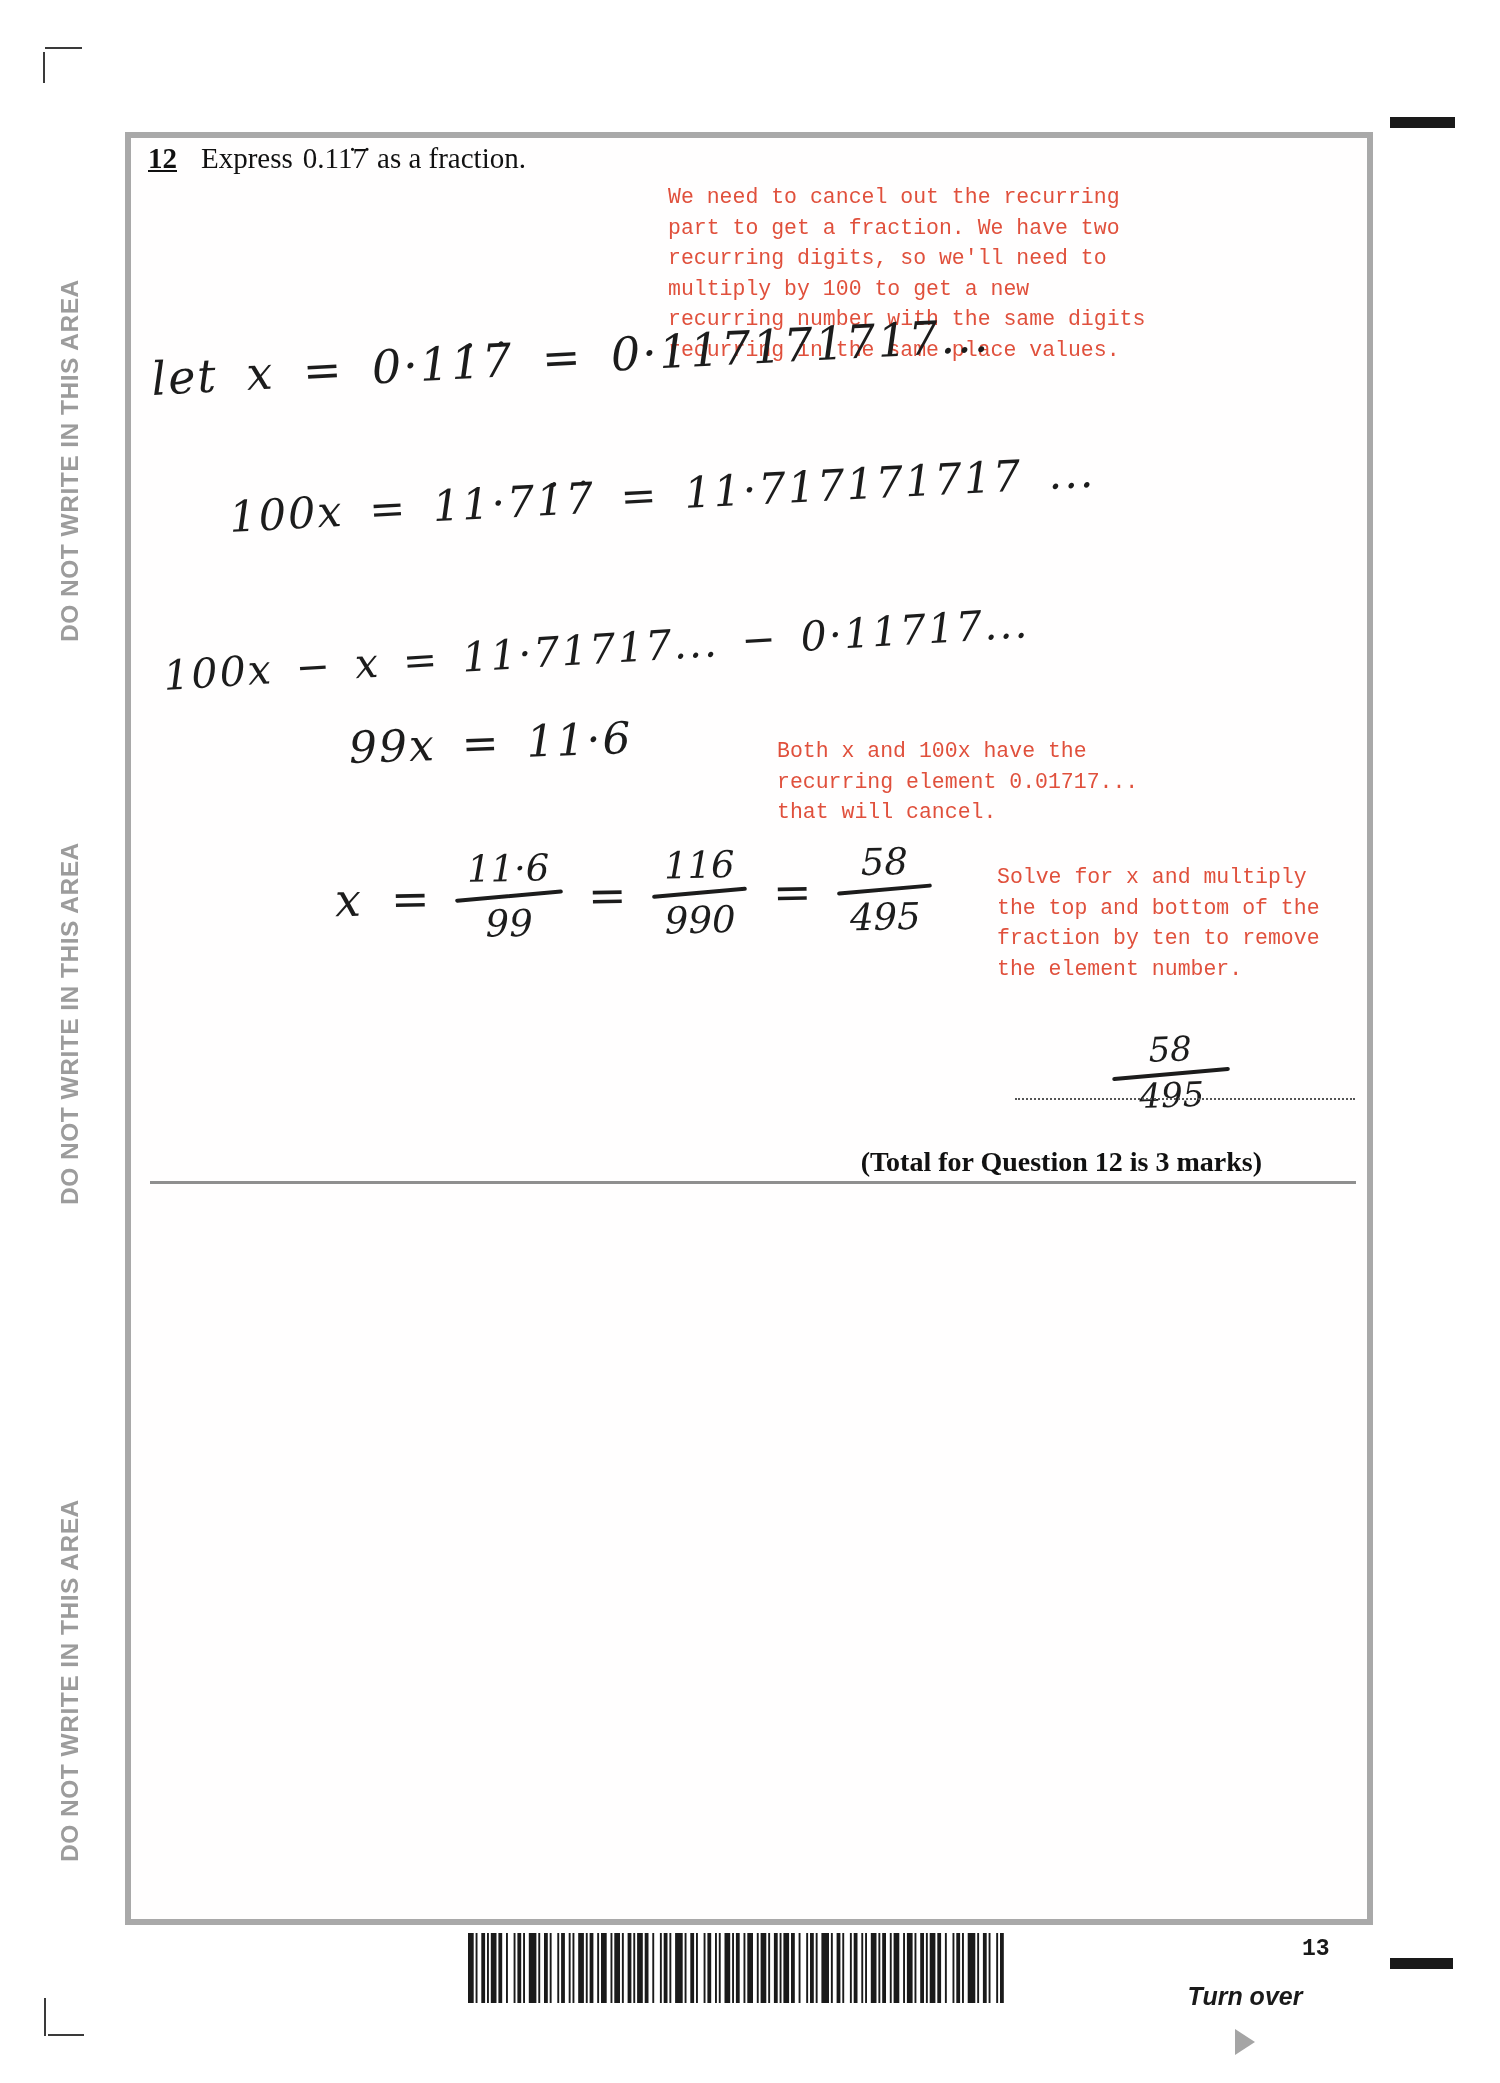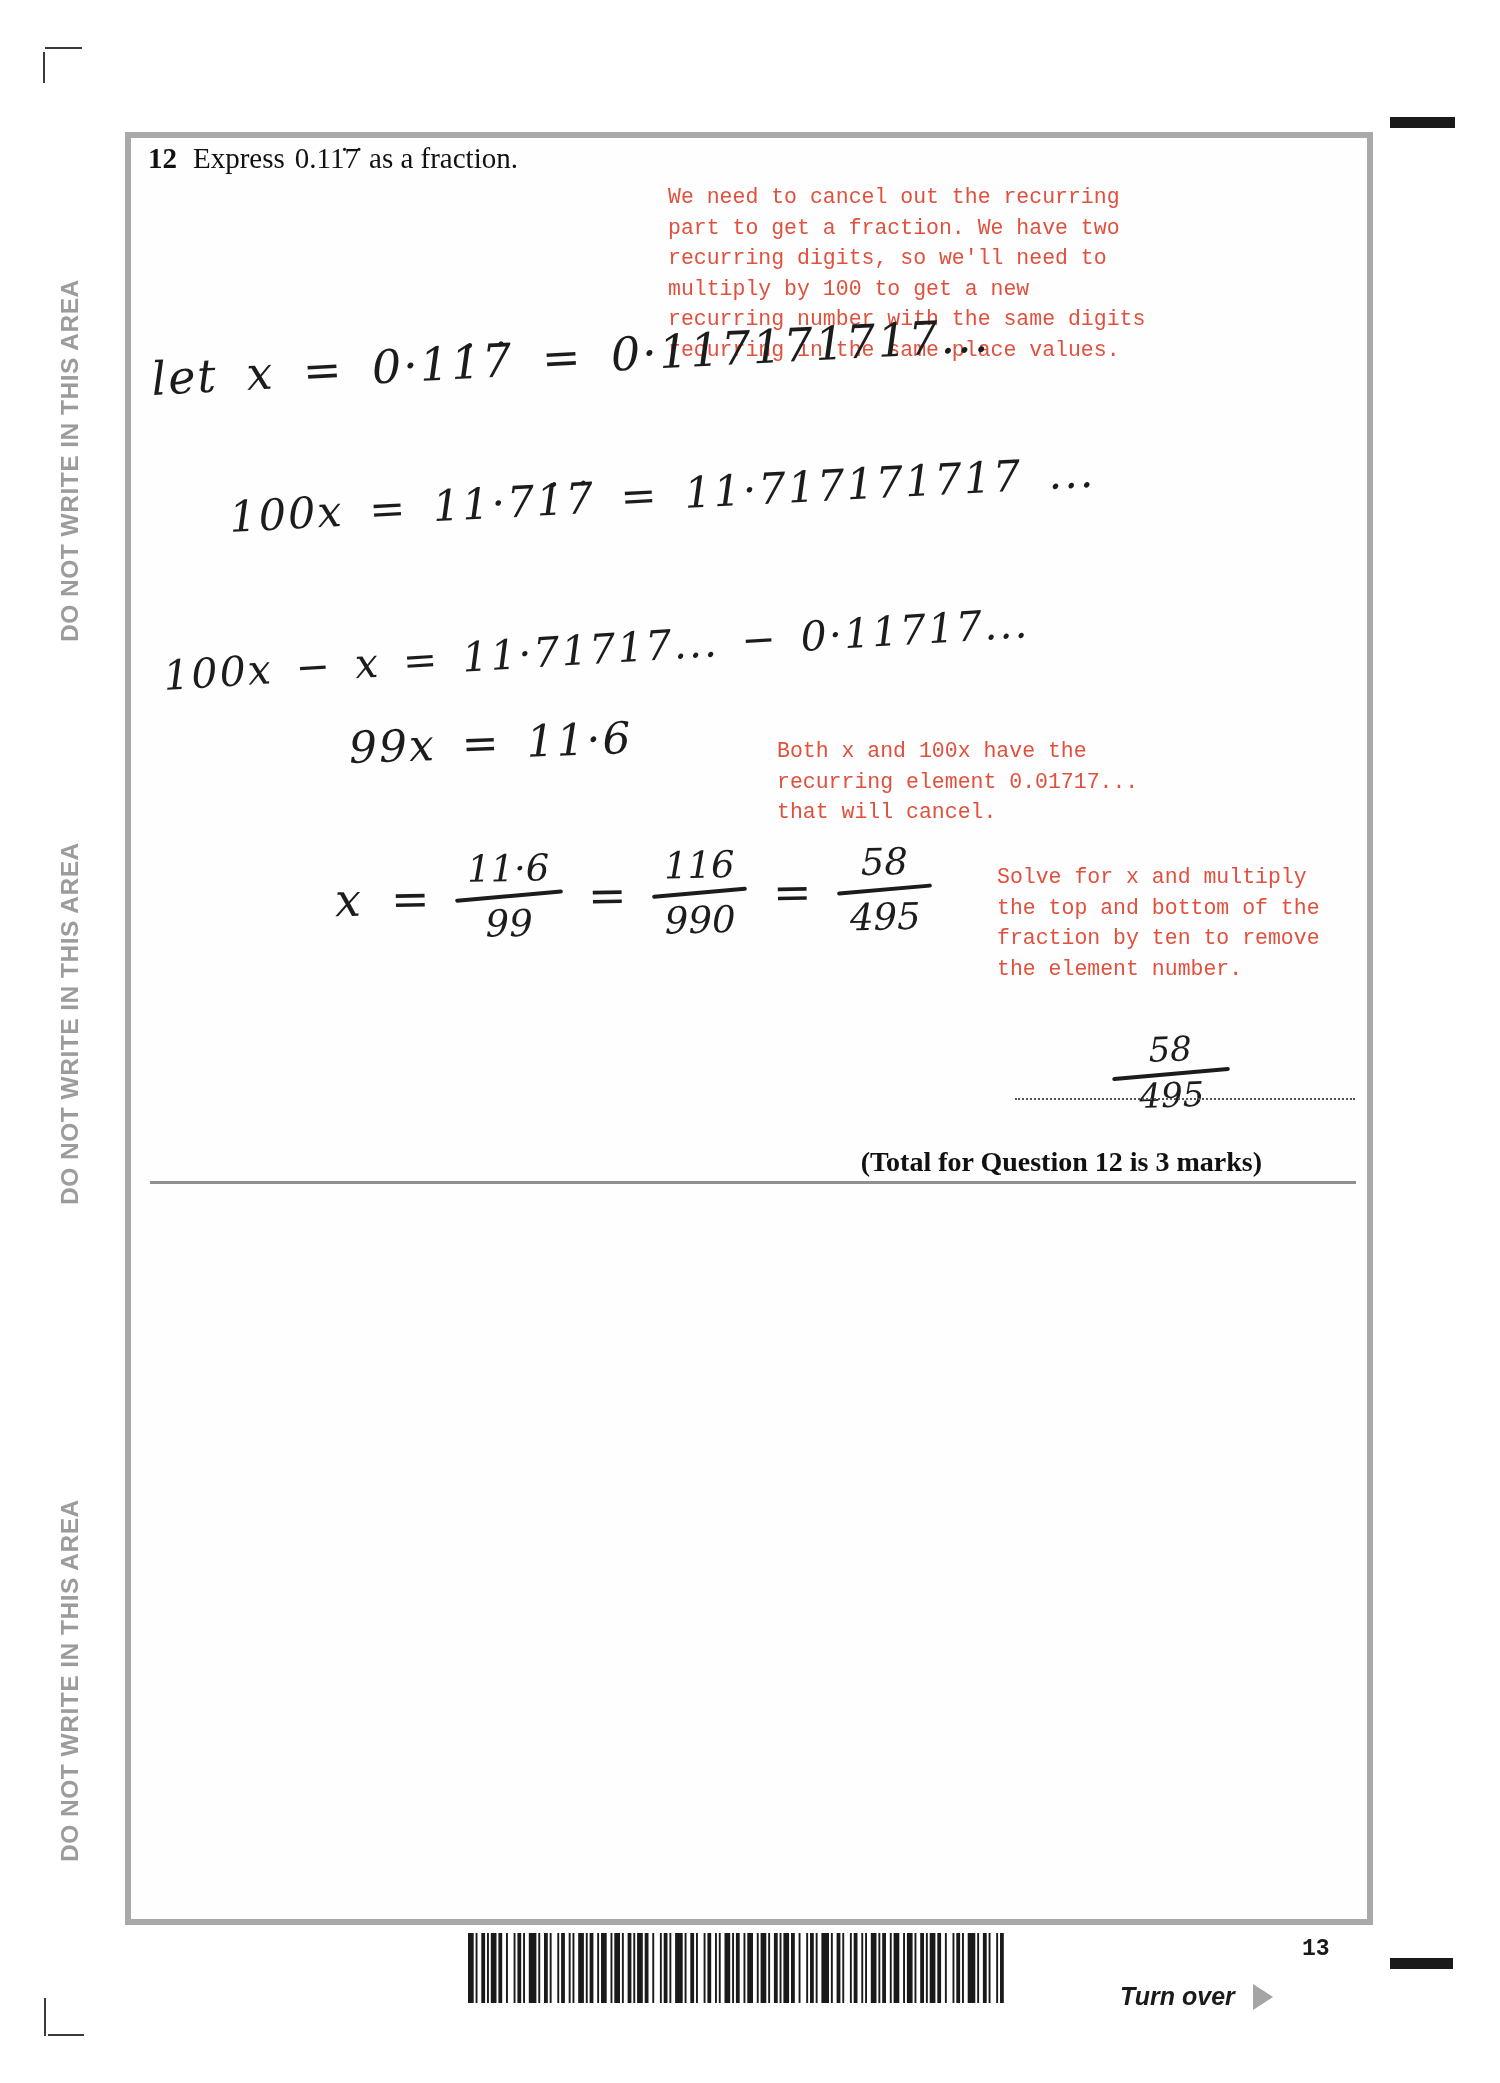--- a/index.html
+++ b/index.html
@@ -10,21 +10,21 @@
   .mark{position:absolute;background:#3a3a3a;}
   .regbar{position:absolute;background:#1a1a1a;}
 
   
   #question-box{position:absolute;left:125px;top:132px;width:1248px;height:1793px;
     border:6px solid var(--box_border,#a9a9a9);box-sizing:border-box;background:#fffefe;}
 
   
   .serif{font-family:"Liberation Serif",serif;color:#111;}
   #question-line1{position:absolute;left:148px;top:142px;font-size:29px;}
-  #question-number{font-weight:bold;margin-right:16px;}
+  #question-number{font-weight:bold;margin-right:24px;text-decoration:underline;}
   #question-expression{margin:0 10px;}
   #question-line2{position:absolute;left:192px;top:178px;font-size:29px;}
 
   
   .red-note{position:absolute;color:var(--annotation_red,#e0503c);font-size:21.5px;line-height:1.42;
     font-family:Liberation Mono, monospace;}
   #note-1{left:668px;top:182px;width:478px;}
   #note-2{left:777px;top:736px;width:368px;}
   #note-3{left:997px;top:862px;width:330px;}
 
@@ -63,21 +63,21 @@
   #margin-warning-1{top:642px;}
   #margin-warning-2{top:1205px;}
   #margin-warning-3{top:1862px;}
 
   
   #barcode{position:absolute;left:468px;top:1933px;}
   #barcode-text{position:absolute;left:462px;top:2004px;width:548px;text-align:center;
     font-family:"DejaVu Sans Mono",monospace;font-size:22px;letter-spacing:10px;color:#1a1a1a;white-space:nowrap;}
   #page-number{position:absolute;left:1302px;top:1936px;font-size:23px;font-weight:bold;color:#1a1a1a;font-family:Liberation Mono, monospace;}
   #turn-over-row{position:absolute;left:1120px;top:1982px;width:250px;display:flex;align-items:center;
-    justify-content:flex-start;gap:18px;}
+    justify-content:flex-start;gap:18px;flex-direction:column;}
   #turn-over-label{font-size:25px;font-weight:bold;font-style:italic;color:#1a1a1a;
     font-family:"Liberation Sans",sans-serif;}
   #turn-over-arrow{width:0;height:0;border-top:13px solid transparent;border-bottom:13px solid transparent;
     border-left:20px solid #a5a5a5;}
 </style>
 </head>
 <body>
 
 <div id="page">
 

